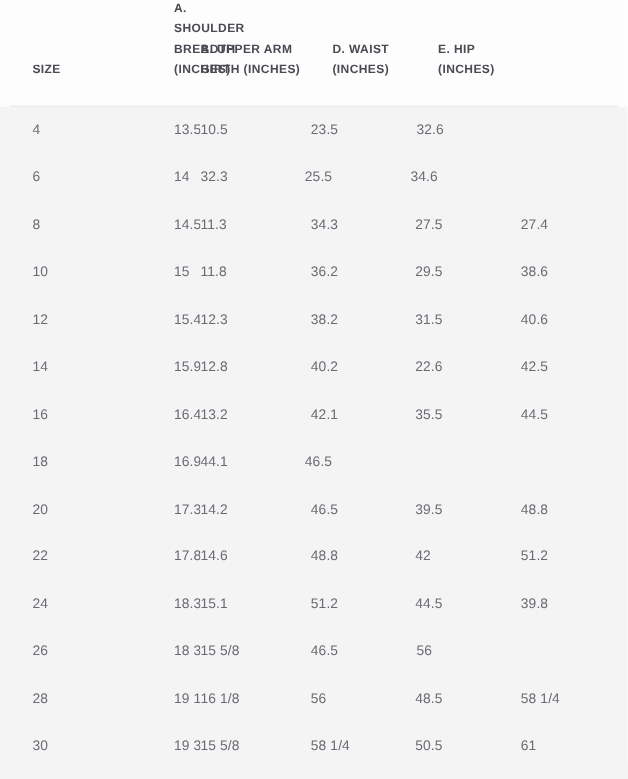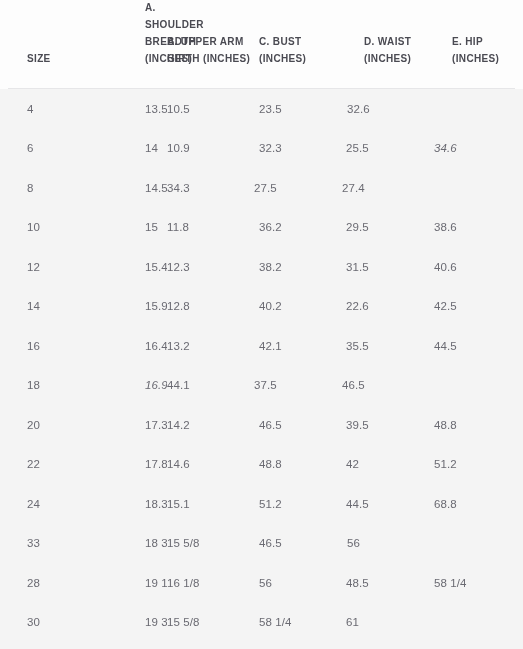--- a/index.html
+++ b/index.html
@@ -112,46 +112,45 @@
 </head>
 <body style="background: rgb(255, 255, 255);">
 
 <div class="size-chart">
 
   <div class="chart-header" style="background: rgb(253, 253, 253);">
     <div class="header-row">
         <div class="header-cell col-0" style="color: rgb(74, 74, 82);">SIZE</div>
         <div class="header-cell col-1" style="color: rgb(74, 74, 82);">A. SHOULDER BREADTH (INCHES)</div>
         <div class="header-cell col-2" style="color: rgb(74, 74, 82);">B. UPPER ARM GIRTH (INCHES)</div>
-        <div class="header-cell col-3" style="color: rgb(74, 74, 82);">C. BUST (INCHES)</div>
         <div class="header-cell col-4" style="color: rgb(74, 74, 82); margin-left: 18px;">D. WAIST (INCHES)</div>
         <div class="header-cell col-5" style="color: rgb(74, 74, 82);">E. HIP (INCHES)</div>
       </div>
     <div class="header-divider" style="background: rgb(230, 230, 232);"></div>
   </div>
 
   <div class="chart-body" style="background: rgb(244, 244, 244);">
       <div class="data-row">
         <div class="data-cell col-0" style="color: rgb(106, 106, 114);">4</div>
         <div class="data-cell col-1" style="color: rgb(106, 106, 114);">13.5</div>
         <div class="data-cell col-2" style="color: rgb(106, 106, 114);">10.5</div>
         <div class="data-cell col-4" style="color: rgb(106, 106, 114);">23.5</div>
         <div class="data-cell col-5" style="color: rgb(106, 106, 114);">32.6</div>
       </div>
       <div class="data-row">
         <div class="data-cell col-0" style="color: rgb(106, 106, 114);">6</div>
         <div class="data-cell col-1" style="color: rgb(106, 106, 114);">14</div>
-        <div class="data-cell col-2" style="color: rgb(106, 106, 114);">10.9</div>
         <div class="data-cell col-3" style="color: rgb(106, 106, 114);">32.3</div>
         <div class="data-cell col-4" style="color: rgb(106, 106, 114);">25.5</div>
-        <div class="data-cell col-5" style="color: rgb(106, 106, 114); font-style: italic;">34.6</div>
+        <div class="data-cell col-5" style="color: rgb(106, 106, 114);">34.6</div>
       </div>
       <div class="data-row">
         <div class="data-cell col-0" style="color: rgb(106, 106, 114);">8</div>
         <div class="data-cell col-1" style="color: rgb(106, 106, 114);">14.5</div>
+        <div class="data-cell col-2" style="color: rgb(106, 106, 114);">11.3</div>
         <div class="data-cell col-3" style="color: rgb(106, 106, 114);">34.3</div>
         <div class="data-cell col-4" style="color: rgb(106, 106, 114);">27.5</div>
         <div class="data-cell col-5" style="color: rgb(106, 106, 114);">27.4</div>
       </div>
       <div class="data-row">
         <div class="data-cell col-0" style="color: rgb(106, 106, 114);">10</div>
         <div class="data-cell col-1" style="color: rgb(106, 106, 114);">15</div>
         <div class="data-cell col-2" style="color: rgb(106, 106, 114);">11.8</div>
         <div class="data-cell col-3" style="color: rgb(106, 106, 114);">36.2</div>
         <div class="data-cell col-4" style="color: rgb(106, 106, 114);">29.5</div>
@@ -176,23 +175,22 @@
       <div class="data-row">
         <div class="data-cell col-0" style="color: rgb(106, 106, 114);">16</div>
         <div class="data-cell col-1" style="color: rgb(106, 106, 114);">16.4</div>
         <div class="data-cell col-2" style="color: rgb(106, 106, 114);">13.2</div>
         <div class="data-cell col-3" style="color: rgb(106, 106, 114);">42.1</div>
         <div class="data-cell col-4" style="color: rgb(106, 106, 114);">35.5</div>
         <div class="data-cell col-5" style="color: rgb(106, 106, 114);">44.5</div>
       </div>
       <div class="data-row">
         <div class="data-cell col-0" style="color: rgb(106, 106, 114);">18</div>
-        <div class="data-cell col-1" style="color: rgb(106, 106, 114); font-style: italic;">16.9</div>
+        <div class="data-cell col-1" style="color: rgb(106, 106, 114);">16.9</div>
         <div class="data-cell col-3" style="color: rgb(106, 106, 114);">44.1</div>
-        <div class="data-cell col-4" style="color: rgb(106, 106, 114);">37.5</div>
         <div class="data-cell col-5" style="color: rgb(106, 106, 114);">46.5</div>
       </div>
       <div class="data-row">
         <div class="data-cell col-0" style="color: rgb(106, 106, 114);">20</div>
         <div class="data-cell col-1" style="color: rgb(106, 106, 114);">17.3</div>
         <div class="data-cell col-2" style="color: rgb(106, 106, 114);">14.2</div>
         <div class="data-cell col-3" style="color: rgb(106, 106, 114);">46.5</div>
         <div class="data-cell col-4" style="color: rgb(106, 106, 114);">39.5</div>
         <div class="data-cell col-5" style="color: rgb(106, 106, 114);">48.8</div>
       </div>
@@ -203,39 +201,40 @@
         <div class="data-cell col-3" style="color: rgb(106, 106, 114);">48.8</div>
         <div class="data-cell col-4" style="color: rgb(106, 106, 114);">42</div>
         <div class="data-cell col-5" style="color: rgb(106, 106, 114);">51.2</div>
       </div>
       <div class="data-row">
         <div class="data-cell col-0" style="color: rgb(106, 106, 114);">24</div>
         <div class="data-cell col-1" style="color: rgb(106, 106, 114);">18.3</div>
         <div class="data-cell col-2" style="color: rgb(106, 106, 114);">15.1</div>
         <div class="data-cell col-3" style="color: rgb(106, 106, 114);">51.2</div>
         <div class="data-cell col-4" style="color: rgb(106, 106, 114);">44.5</div>
-        <div class="data-cell col-5" style="color: rgb(106, 106, 114);">68.8</div>
-      </div>
-      <div class="data-row">
-        <div class="data-cell col-0" style="color: rgb(106, 106, 114);">33</div>
+        <div class="data-cell col-5" style="color: rgb(106, 106, 114);">39.8</div>
+      </div>
+      <div class="data-row">
+        <div class="data-cell col-0" style="color: rgb(106, 106, 114);">26</div>
         <div class="data-cell col-1" style="color: rgb(106, 106, 114);">18 3/4</div>
         <div class="data-cell col-2" style="color: rgb(106, 106, 114);">15 5/8</div>
         <div class="data-cell col-4" style="color: rgb(106, 106, 114);">46.5</div>
         <div class="data-cell col-5" style="color: rgb(106, 106, 114);">56</div>
       </div>
       <div class="data-row">
         <div class="data-cell col-0" style="color: rgb(106, 106, 114);">28</div>
         <div class="data-cell col-1" style="color: rgb(106, 106, 114);">19 1/4</div>
         <div class="data-cell col-2" style="color: rgb(106, 106, 114);">16 1/8</div>
         <div class="data-cell col-3" style="color: rgb(106, 106, 114);">56</div>
         <div class="data-cell col-4" style="color: rgb(106, 106, 114);">48.5</div>
         <div class="data-cell col-5" style="color: rgb(106, 106, 114);">58 1/4</div>
       </div>
       <div class="data-row">
         <div class="data-cell col-0" style="color: rgb(106, 106, 114);">30</div>
         <div class="data-cell col-1" style="color: rgb(106, 106, 114);">19 3/4</div>
         <div class="data-cell col-2" style="color: rgb(106, 106, 114);">15 5/8</div>
         <div class="data-cell col-3" style="color: rgb(106, 106, 114);">58 1/4</div>
+        <div class="data-cell col-4" style="color: rgb(106, 106, 114);">50.5</div>
         <div class="data-cell col-5" style="color: rgb(106, 106, 114);">61</div>
       </div>
     </div>
 
 </div>
 
 </body></html>

